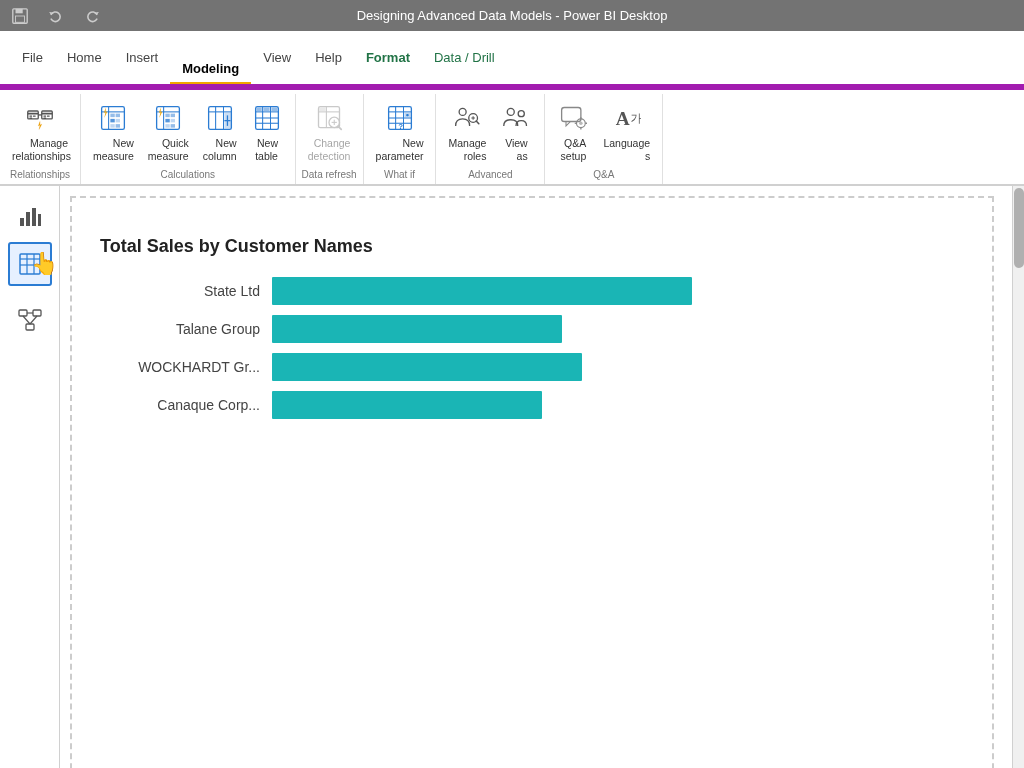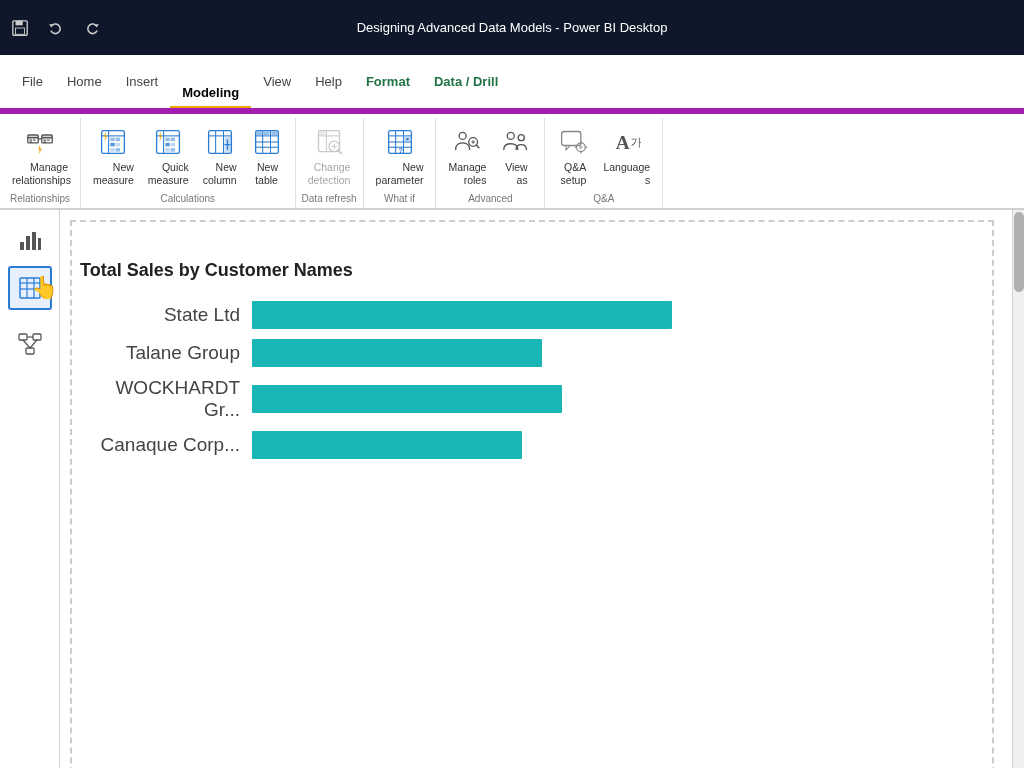--- a/index.html
+++ b/index.html
@@ -1,24 +1,24 @@
 <!DOCTYPE html>
 <html><head>
   <meta charset="utf-8">
   <style>
     * { margin: 0; padding: 0; box-sizing: border-box; }
     body { font-family: 'Segoe UI', Arial, sans-serif; background: #f3f3f3; width: 1024px; height: 768px; overflow: hidden; }
 
     
     .title-bar {
-      background: #0f172a;
+      background: #737373;
       color: #fff;
       text-align: center;
       font-size: 13px;
-      padding: 20px 0;
+      padding: 8px 0;
       display: flex;
       align-items: center;
       justify-content: center;
       position: relative;
     }
     .title-bar-icons {
       position: absolute;
       left: 10px;
       display: flex;
       gap: 16px;
@@ -55,21 +55,21 @@
       position: absolute;
       bottom: 0; left: 0; right: 0;
       height: 2px;
       background: #f0a500;
     }
     .menu-item.active-tab {
       background: #fff;
       font-weight: 700;
     }
     .menu-item.format-tab { color: #217346; font-weight: 600; }
-    .menu-item.datadrill-tab { color: #217346; font-weight: 700; }
+    .menu-item.datadrill-tab { color: #217346; font-weight: 400; }
 
     
     .ribbon {
       background: #fff;
       border-bottom: 2px solid #d0d0d0;
       display: flex;
       align-items: stretch;
       padding: 4px 0 0 0;
       min-height: 88px;
     }
@@ -158,41 +158,42 @@
     .dashed-border {
       position: absolute;
       top: 10px; left: 10px; right: 30px; bottom: 10px;
       border: 2px dashed #ccc;
       pointer-events: none;
     }
 
     
     .chart-area {
       margin-top: 30px;
+      margin-left: 20px;
     }
     .chart-title {
       font-size: 18px;
       font-weight: 600;
       color: #222;
       margin-bottom: 20px;
     }
     .bar-chart {
       display: flex;
       flex-direction: column;
       gap: 10px;
     }
     .bar-row {
       display: flex;
       align-items: center;
       gap: 12px;
     }
     .bar-label {
       width: 160px;
       text-align: right;
-      font-size: 19px;
+      font-size: 14px;
       color: #444;
       flex-shrink: 0;
     }
     .bar-track {
       height: 28px;
       background: #1ab5b5;
       border-radius: 1px;
     }
 
     

